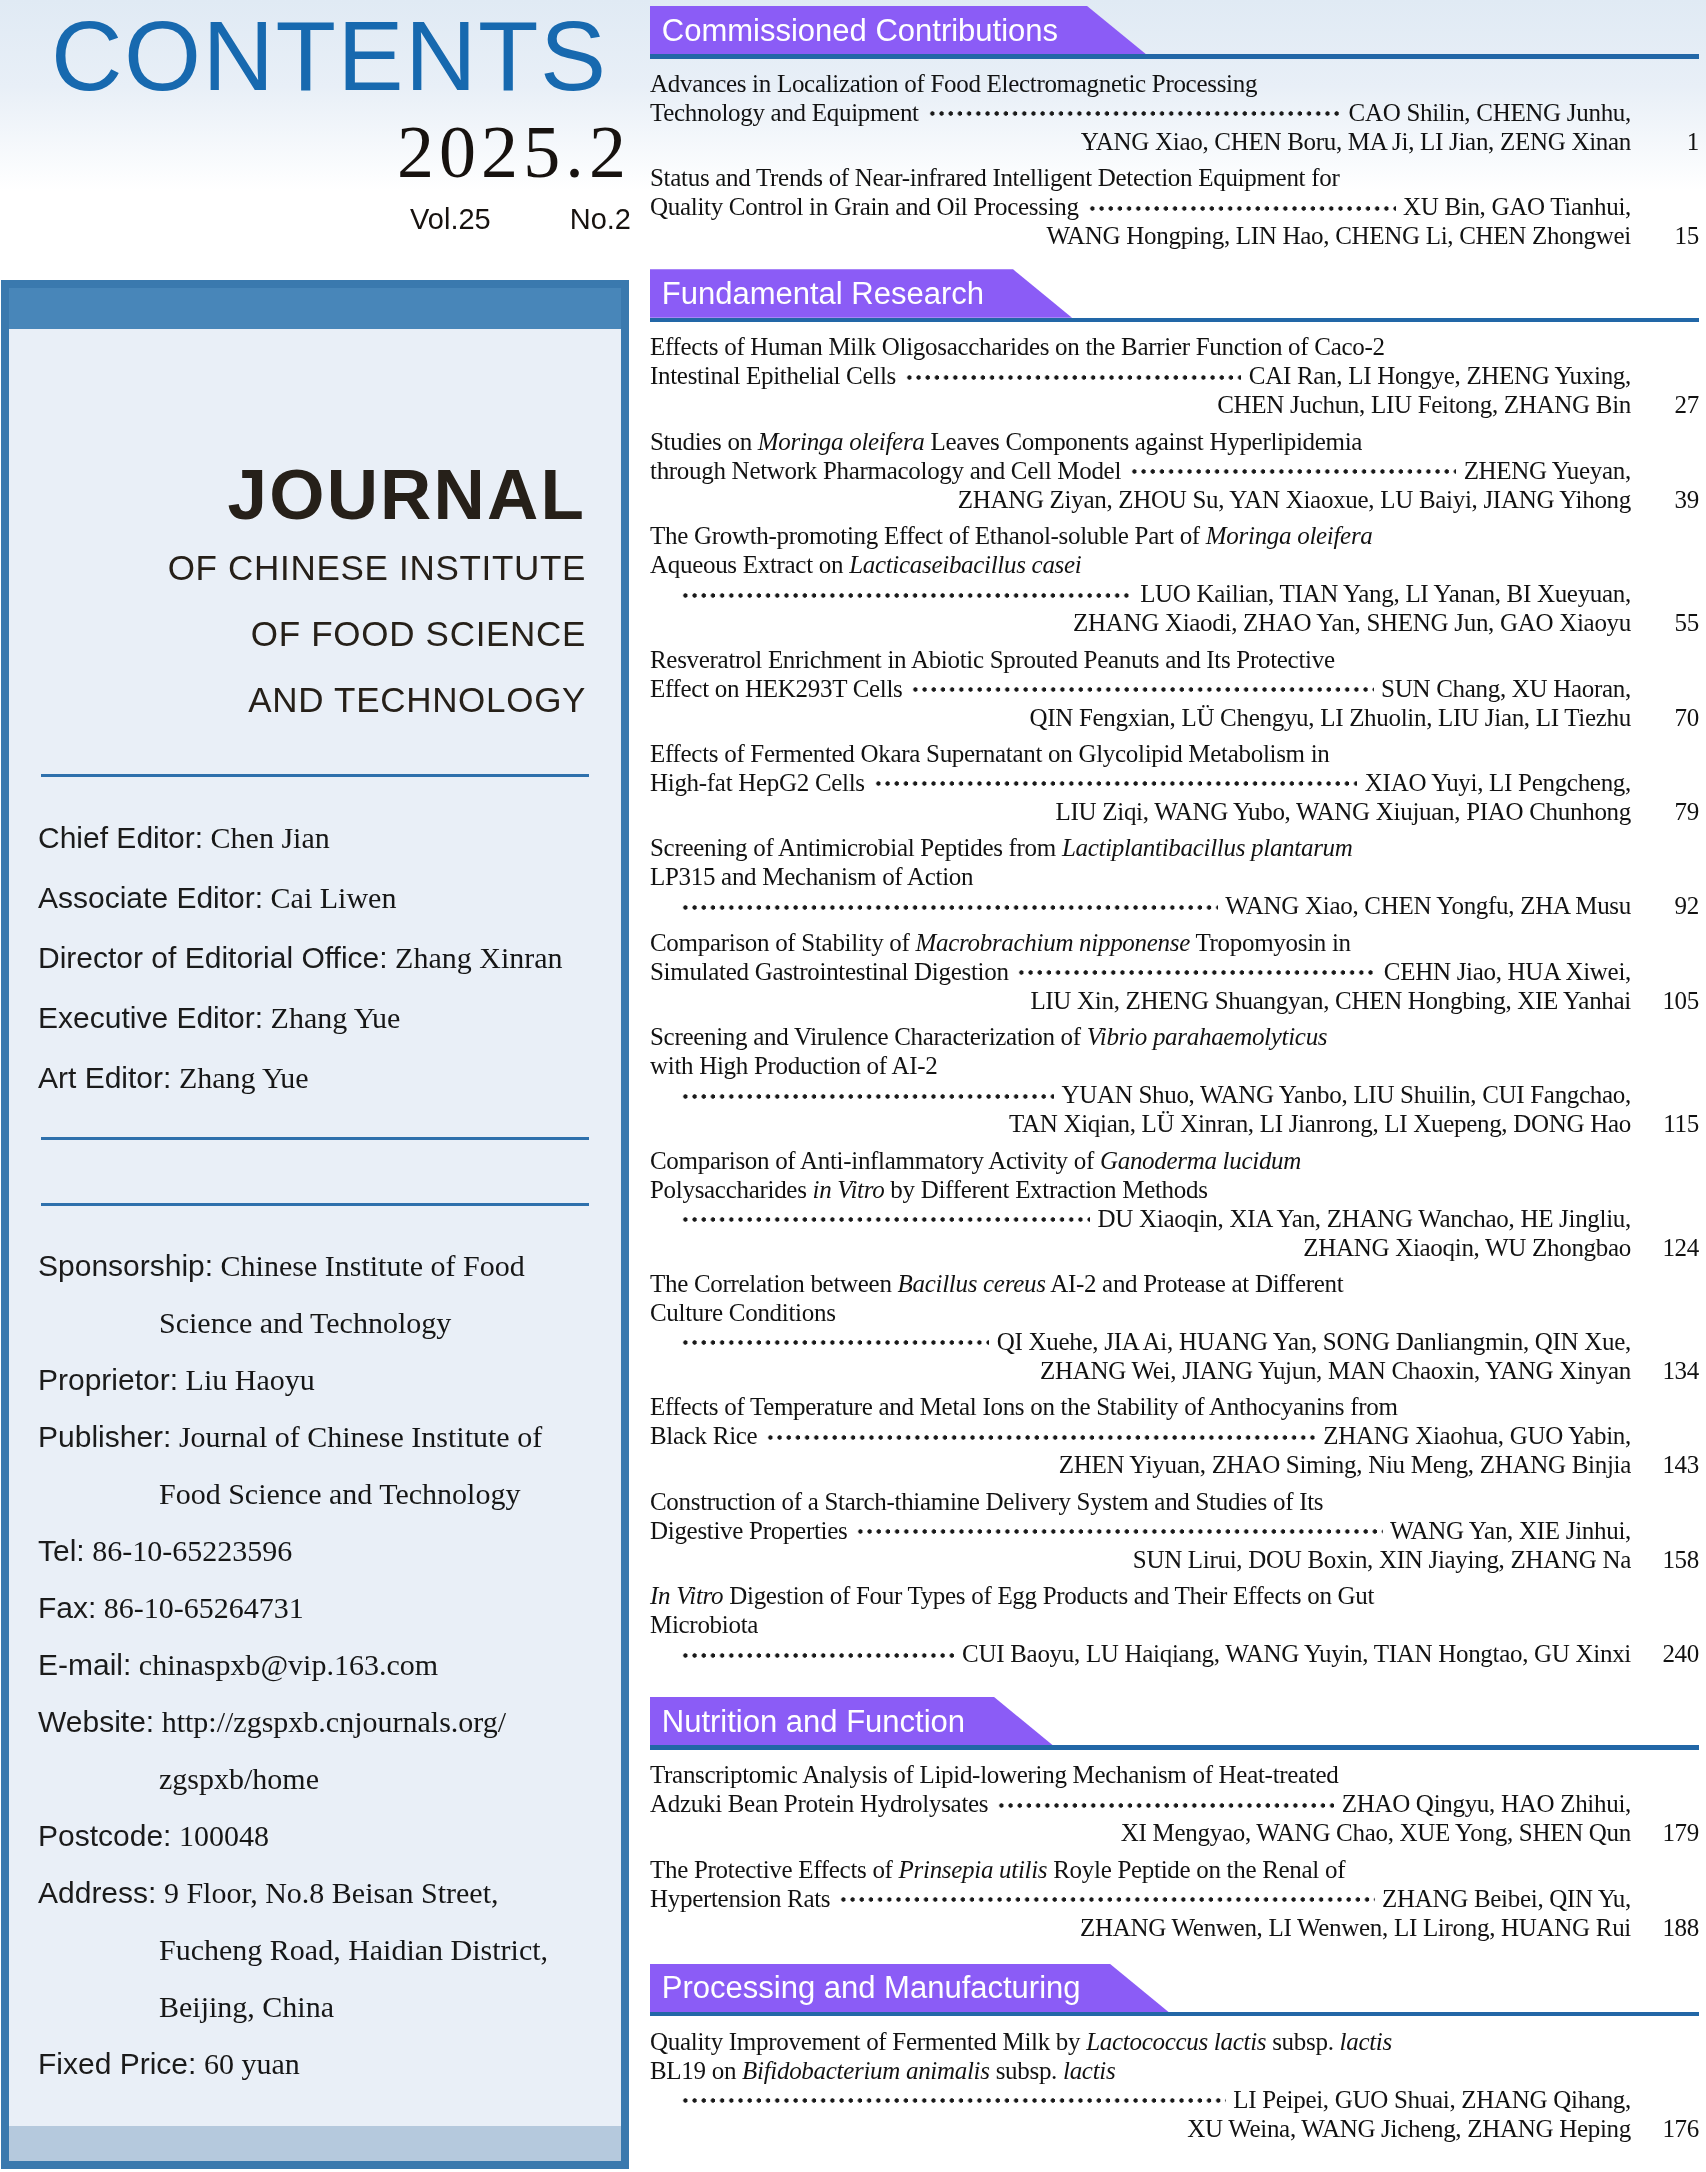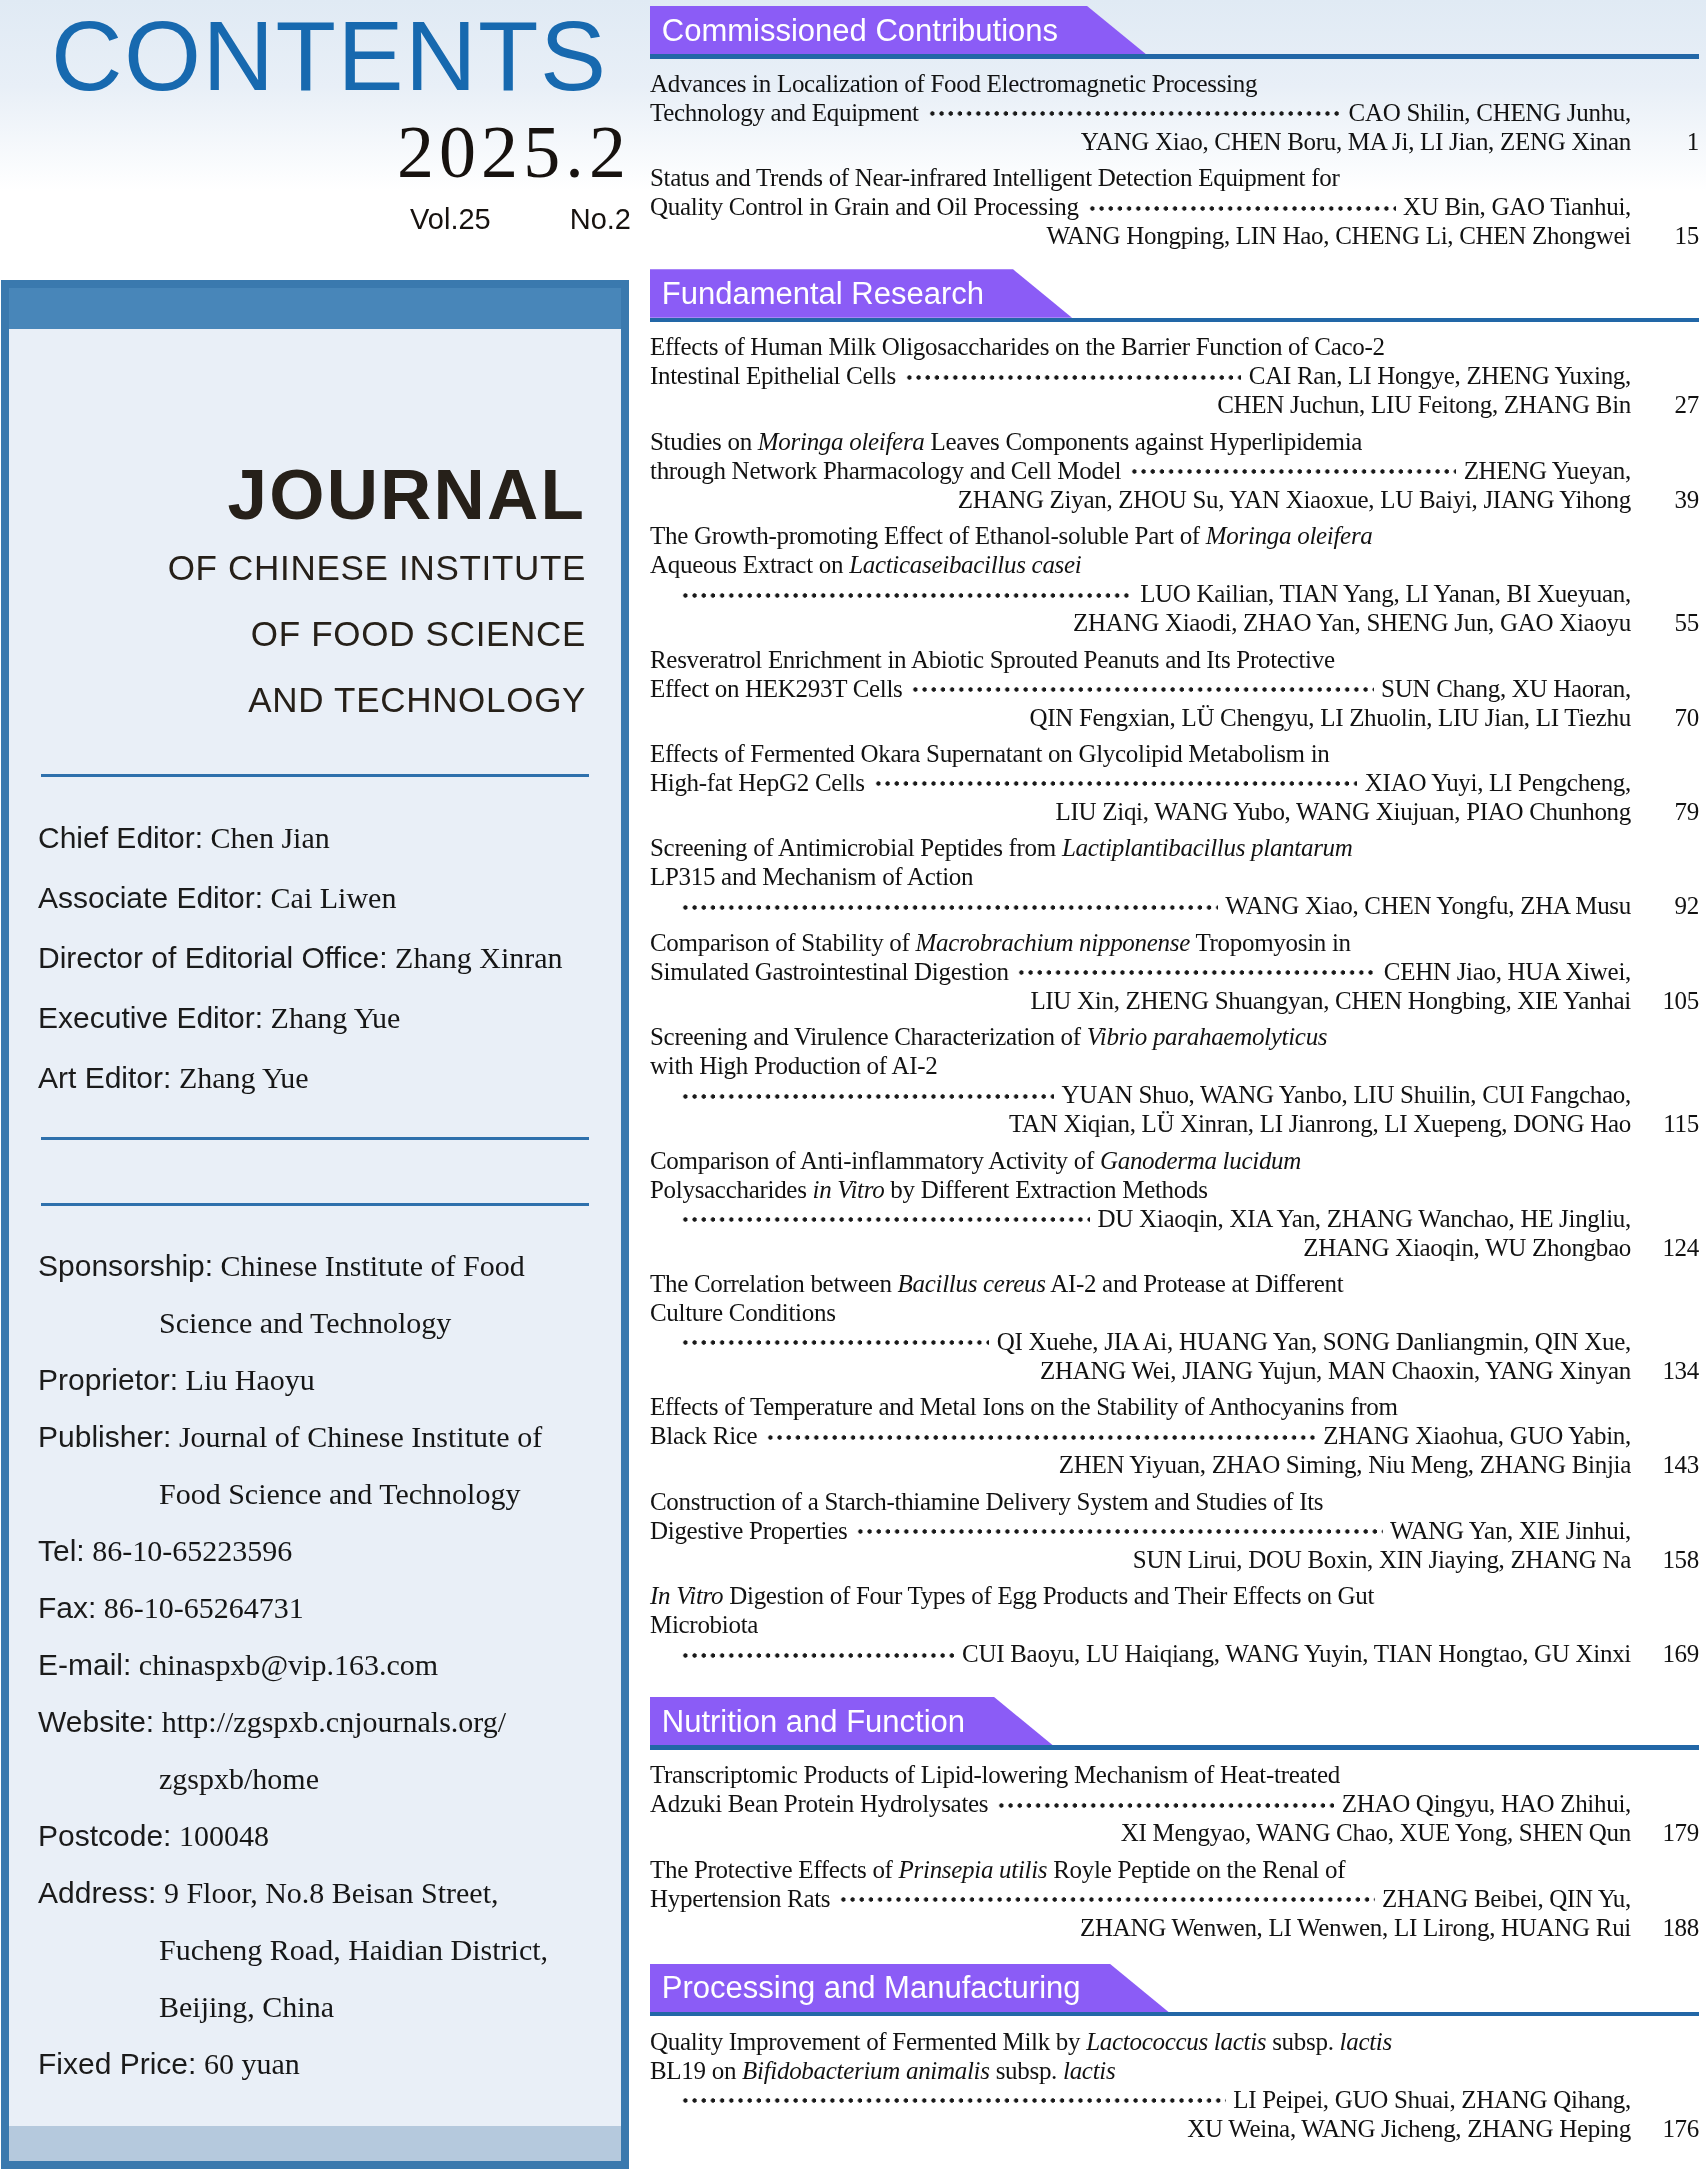--- a/index.html
+++ b/index.html
@@ -373,34 +373,34 @@
             <span class="pre"><i>In Vitro</i> Digestion of Four Types of Egg Products and Their Effects on Gut</span>
             <span class="page"></span>
           </div>
           <div class="row">
             <span class="pre">Microbiota</span>
             <span class="page"></span>
           </div>
           <div class="row lead-start">
             <span class="leader"></span>
             <span class="authors">CUI Baoyu, LU Haiqiang, WANG Yuyin, TIAN Hongtao, GU Xinxi</span>
-            <span class="page">169</span>
+            <span class="page">240</span>
           </div>
         </div>
       </div>
     </div>
     <div class="sec sec3">
       <div class="sec-head">
         <div class="banner"><span>Nutrition and Function</span></div>
         <div class="sec-rule"></div>
       </div>
       <div class="sec-body">
         <div class="article">
           <div class="row">
-            <span class="pre">Transcriptomic Products of Lipid-lowering Mechanism of Heat-treated</span>
+            <span class="pre">Transcriptomic Analysis of Lipid-lowering Mechanism of Heat-treated</span>
             <span class="page"></span>
           </div>
           <div class="row">
             <span class="pre">Adzuki Bean Protein Hydrolysates</span>
             <span class="leader"></span>
             <span class="authors">ZHAO Qingyu, HAO Zhihui,</span>
             <span class="page"></span>
           </div>
           <div class="row">
             <span class="authors alone">XI Mengyao, WANG Chao, XUE Yong, SHEN Qun</span>

